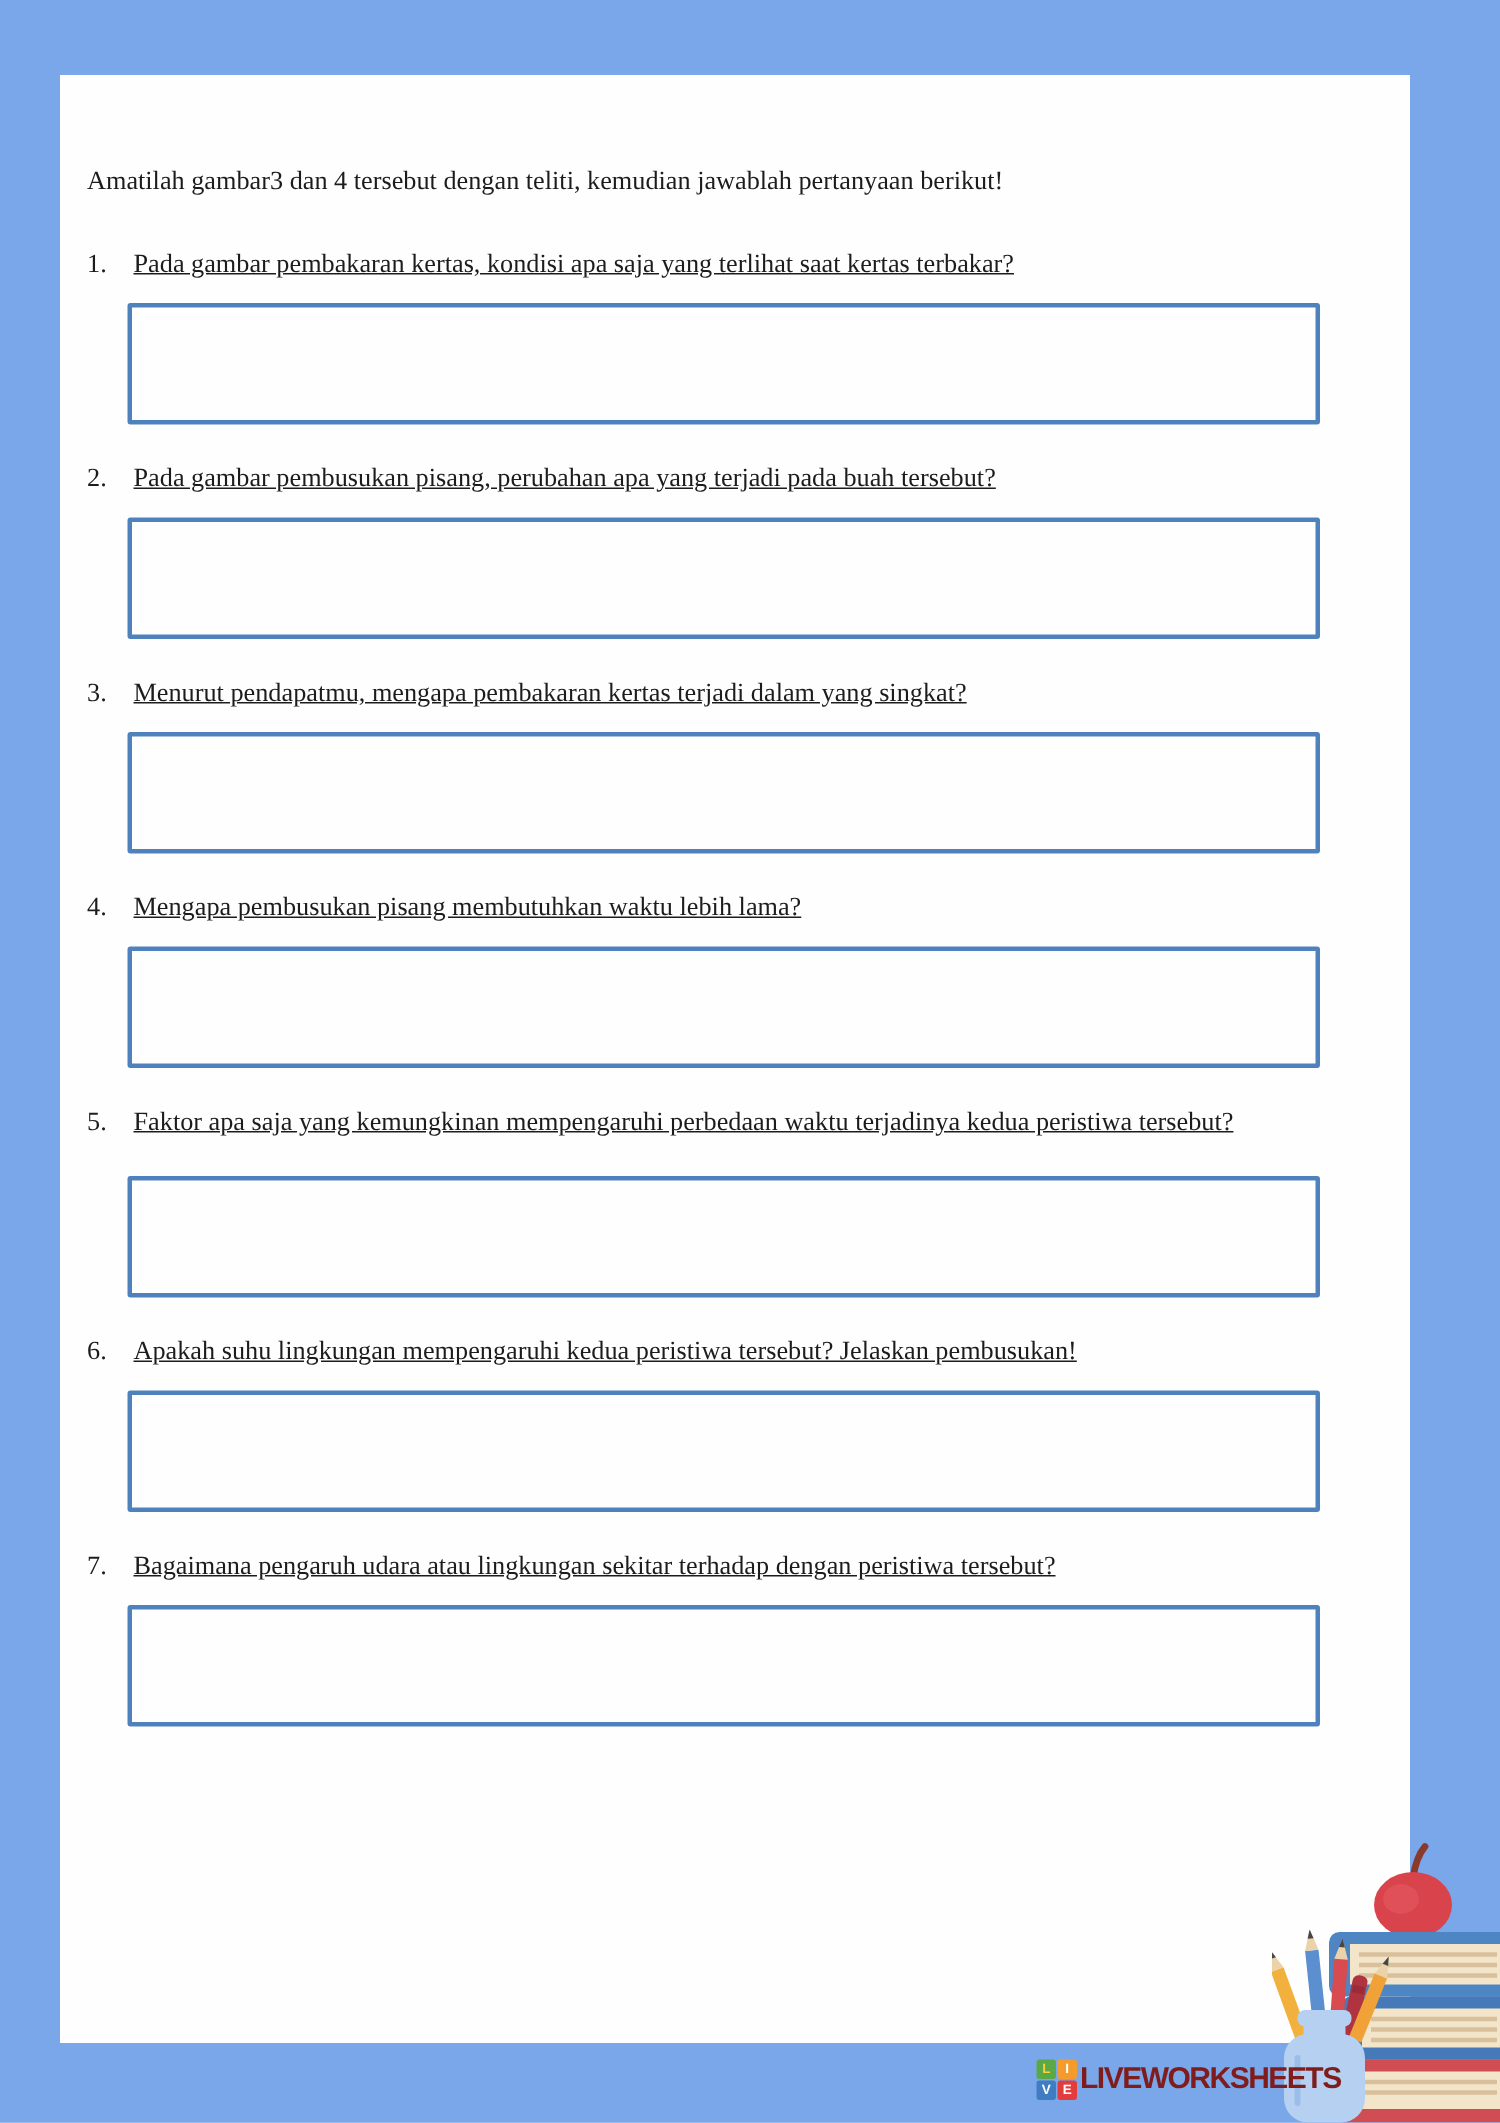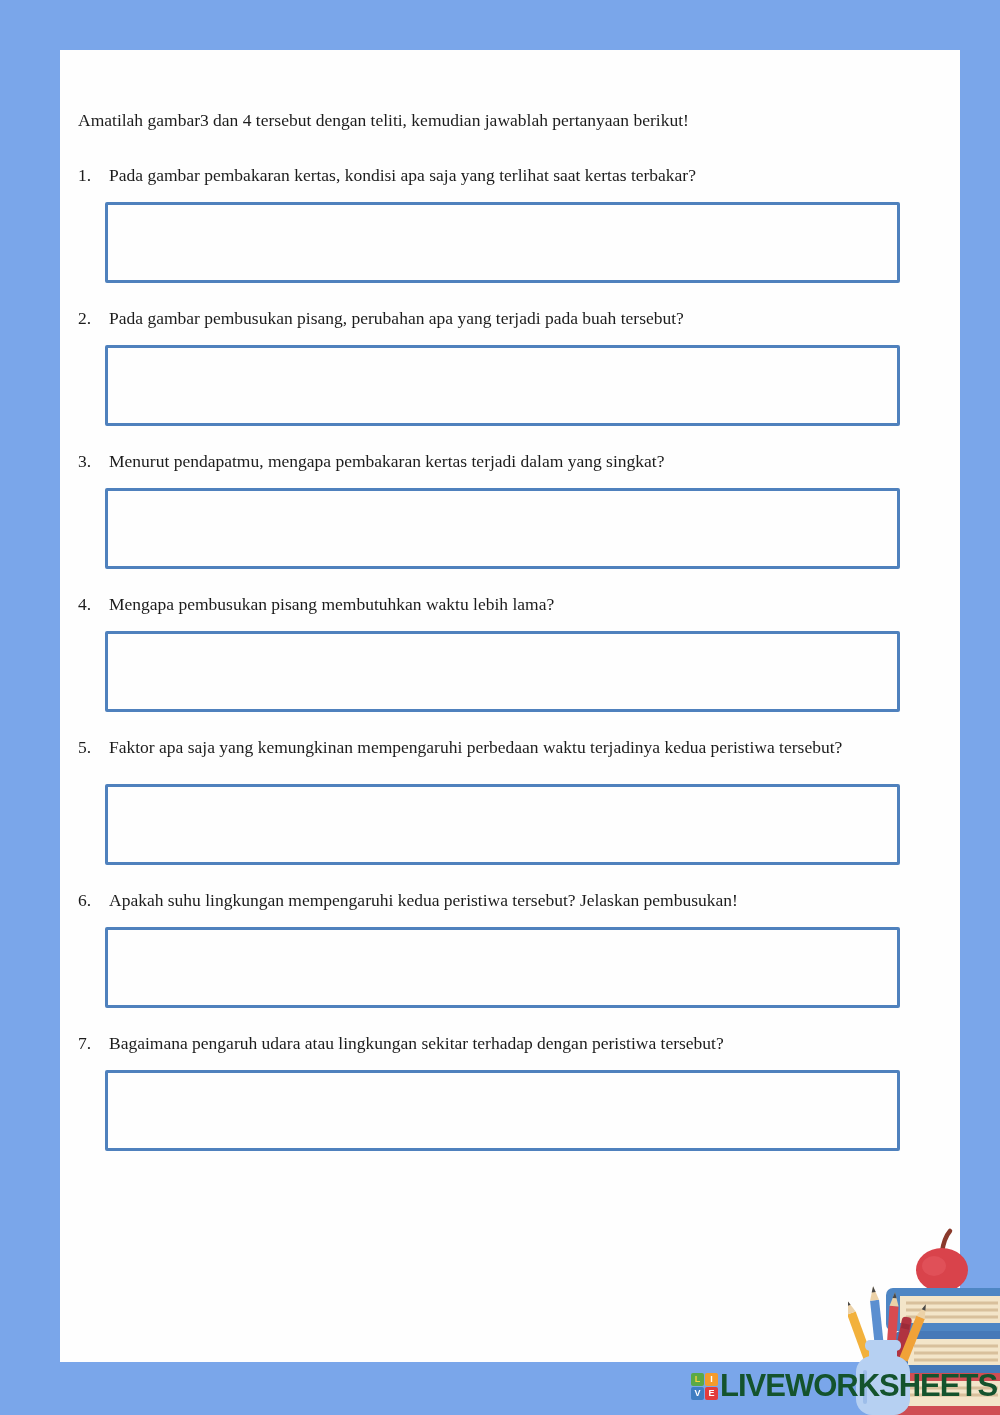--- a/index.html
+++ b/index.html
@@ -5,40 +5,40 @@
   * { margin:0; padding:0; box-sizing:border-box; }
   html,body { width:1000px; height:1415px; }
   body {
     position:relative;
     background:#7aa6ea;
     font-family:"Liberation Serif", serif;
     overflow:hidden;
   }
   .page {
     position:absolute;
-    left:60px; top:50px;
+    left:40px; top:50px;
     width:900px; height:1313px;
     background:#fefefe;
   }
   .content {
     padding:58px 53px 0 18px;
     font-size:17.5px;
     color:#1c1c1c;
   }
   .instruction {
     line-height:24px;
     margin-bottom:30px;
   }
   .question-block { margin-bottom:22px; }
   .q-line {
     display:flex;
     line-height:26px;
   }
   .q-num { width:31px; flex-shrink:0; }
-  .q-text { flex:1; }
+  .q-text { flex:1;text-decoration:underline; }
   .q-text.justified {
     text-align:justify;
     line-height:45px;
     margin-top:-9px;
   }
   .answer-box {
     display:block;
     margin:14px 7px 0 27px;
     width:calc(100% - 34px);
     height:81px;
@@ -87,23 +87,23 @@
     border-radius:2px;
     color:#ffffff;
   }
   .blk-l { background:#5aa946; color:#f5d23c; }
   .blk-i { background:#f49b2c; }
   .blk-v { background:#3e7dc2; }
   .blk-e { background:#e23c3c; }
   .brand-text {
     font-family:"Liberation Sans", sans-serif;
     font-weight:bold;
-    font-size:31px;
+    font-size:20px;
     letter-spacing:-1px;
-    color:#14532d;
+    color:#7f1d1d;
     line-height:30px;
   }
 </style>
 </head>
 <body>
 
 <div class="page">
   <div class="content">
 
     <div class="instruction">Amatilah gambar3 dan 4 tersebut dengan teliti, kemudian jawablah pertanyaan berikut!</div>

